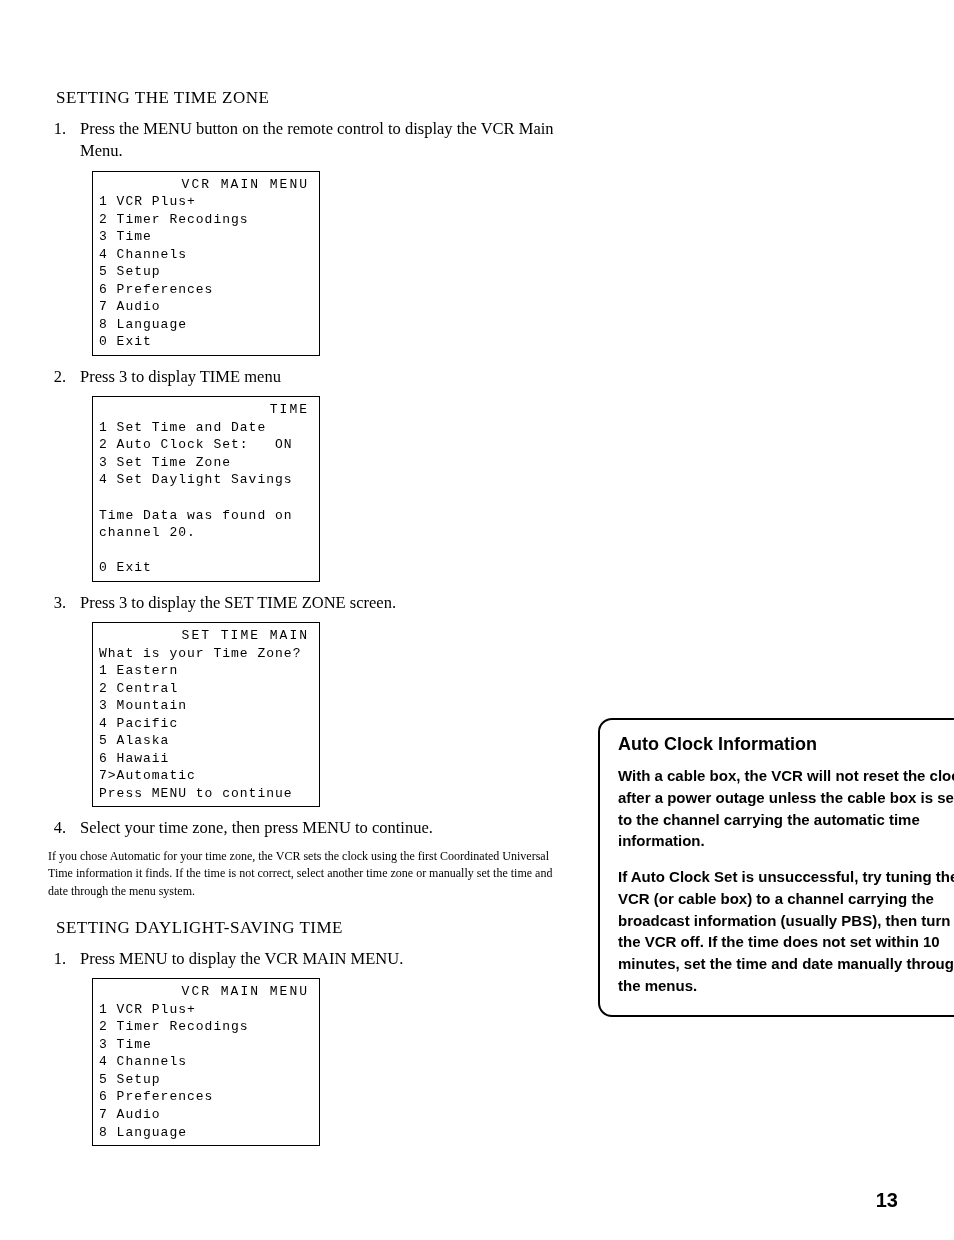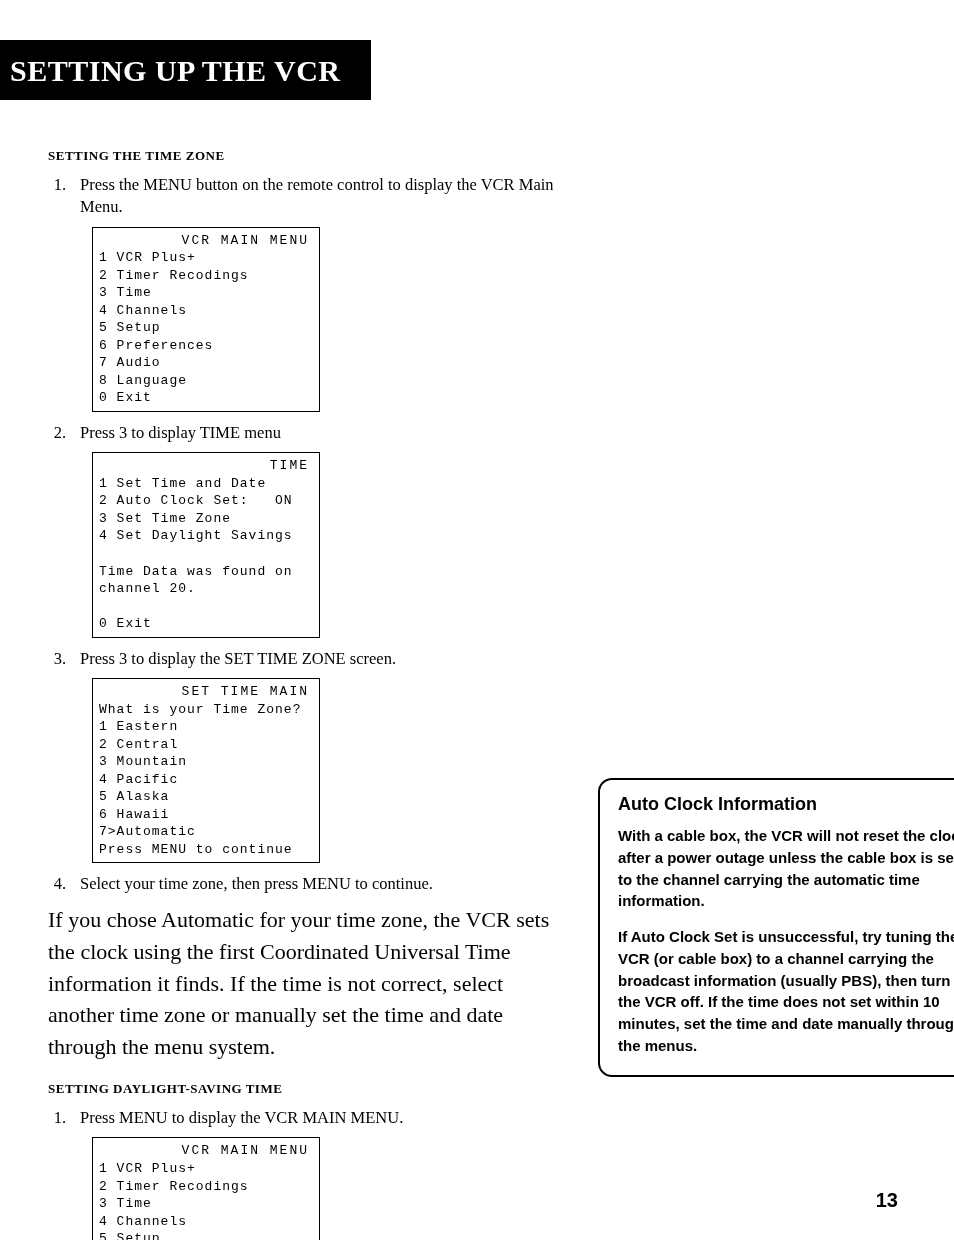--- a/index.html
+++ b/index.html
@@ -34,24 +34,24 @@
   }
   .left-col {
     flex: 0 0 520px;
   }
   .right-col {
     flex: 1;
     padding-top: 630px;
   }
   .subhead {
     font-family: Georgia, serif;
-    font-weight: 700;
-    font-size: 13px;
+    font-weight: 400;
+    font-size: 17px;
     letter-spacing: 0.5px;
-    margin: 0 0 10px 0;
+    margin: 0 0 10px 8px;
   }
   .step {
     display: flex;
     font-size: 16.5px;
     line-height: 1.35;
     gap: 14px;
     margin: 6px 0 8px 0;
   }
   .step .num {
     flex: 0 0 18px;
@@ -69,21 +69,21 @@
     white-space: pre;
     padding: 4px 10px 4px 6px;
     margin: 6px 0 10px 44px;
     width: 210px;
   }
   .screen-title {
     text-align: right;
     letter-spacing: 2px;
   }
   .para {
-    font-size: 22px;
+    font-size: 12px;
     line-height: 1.45;
     margin: 6px 0 18px 0;
   }
   .sidebar-box {
     border: 2.5px solid #000;
     border-radius: 14px;
     padding: 14px 18px 18px 18px;
     width: 350px;
   }
   .sidebar-title {
@@ -106,21 +106,20 @@
     bottom: 28px;
     font-family: Arial, Helvetica, sans-serif;
     font-weight: 900;
     font-size: 20px;
   }
 </style>
 </head>
 <body>
 
 <div class="page">
-  <div class="title-bar">SETTING UP THE VCR</div>
 
   <div class="content">
     <div class="left-col">
 
       <div class="subhead">SETTING THE TIME ZONE</div>
 
       <div class="step">
         <div class="num">1.</div>
         <div class="txt">Press the MENU button on the remote control to display the VCR Main Menu.</div>
       </div>

